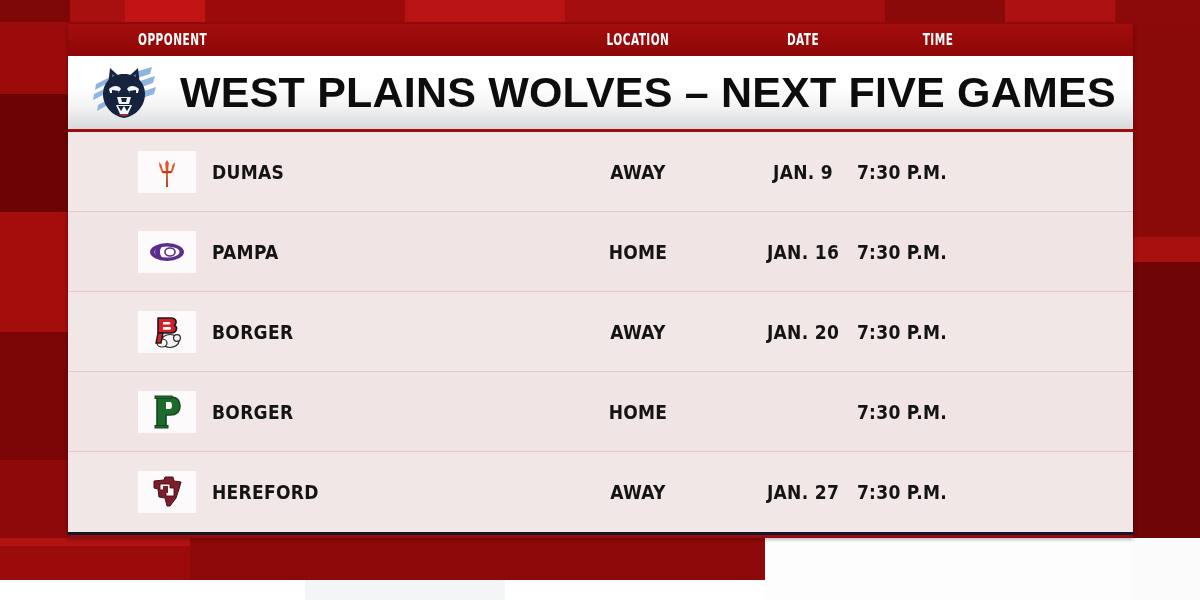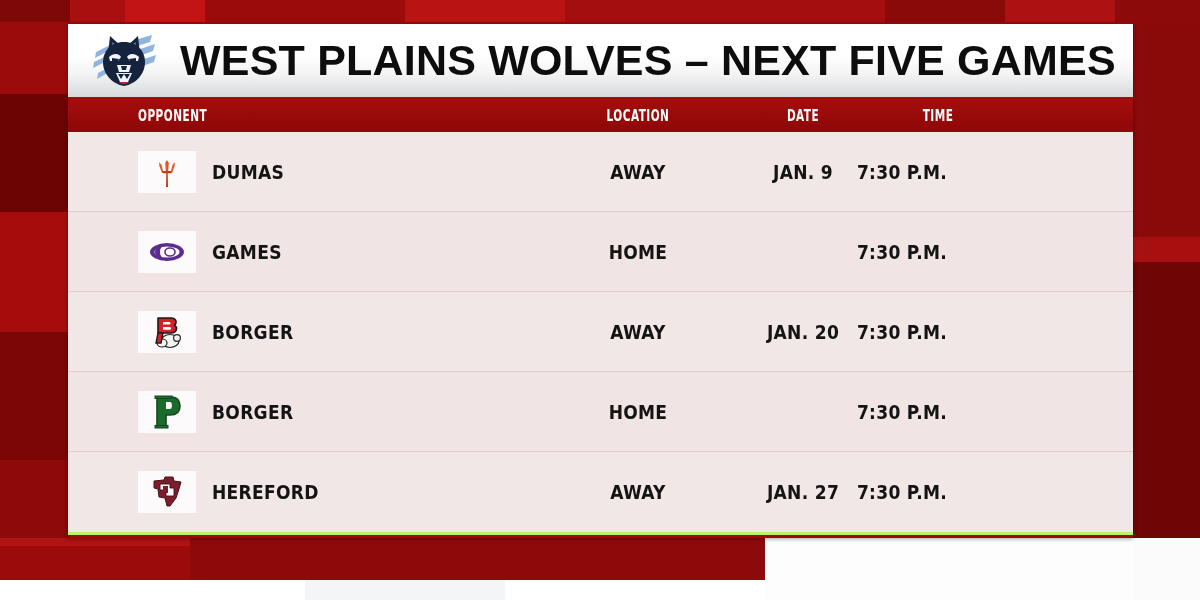--- a/index.html
+++ b/index.html
@@ -82,21 +82,21 @@
   }
   .ch-opponent { left: 70px; transform-origin: left center; }
   .ch-location { left: 480px; width: 180px; text-align: center; transform-origin: center center; }
   .ch-date     { left: 645px; width: 180px; text-align: center; transform-origin: center center; }
   .ch-time     { left: 770px; width: 200px; text-align: center; transform-origin: center center; }
 
   
   #tbody {
     position: relative;
     height: 403px;
-    background: #bef264;
+    background: #0f172a;
   }
   .row {
     position: relative;
     height: 80px;
     background: #f2e7e7;
     border-bottom: 1px solid #e5c9ca;
     display: block;
   }
   .row:last-child { border-bottom: none; padding-left: 29px; }
   .row.alt { background: #f0e4e4; }
@@ -161,20 +161,27 @@
   <div class="bgblock" style="left:0;top:538px;width:765px;height:8px;background:#b11212;"></div>
   <div class="bgblock" style="left:190px;top:538px;width:575px;height:42px;background:#8e0909;"></div>
   <div class="bgblock" style="left:765px;top:538px;width:435px;height:62px;background:#fdfdfd;"></div>
   <div class="bgblock" style="left:0;top:580px;width:765px;height:20px;background:#ffffff;"></div>
   <div class="bgblock" style="left:305px;top:580px;width:200px;height:20px;background:#f4f5f6;"></div>
   <div class="bgblock" style="left:1133px;top:542px;width:67px;height:58px;background:#fbfbfb;"></div>
 </div>
 
 <div id="panel">
 
+  <div id="colhead">
+    <div class="chcell ch-opponent">OPPONENT</div>
+    <div class="chcell ch-location">LOCATION</div>
+    <div class="chcell ch-date">DATE</div>
+    <div class="chcell ch-time">TIME</div>
+  </div>
+
   <div id="titlebar">
     <div id="logo-wrap">
       <svg width="72" height="58" viewBox="0 0 72 58">
 
         <g fill="#8fb4de">
           <path d="M8 20 L26 11 L24 17 L7 26 Z"></path>
           <path d="M6 30 L25 21 L23 27 L5 36 Z"></path>
           <path d="M10 41 L27 32 L25 38 L9 47 Z"></path>
           <path d="M47 8 L64 3 L62 10 L46 15 Z"></path>
           <path d="M49 18 L67 12 L65 19 L48 25 Z"></path>
@@ -198,27 +205,20 @@
         <path d="M33 34 L39 34 L38 38 L34 38 Z" fill="#16233f"></path>
 
         <path d="M28 41 L44 41 L40 50 L32 50 Z" fill="#f2f5fa"></path>
         <path d="M30 42 L33 47 L36 42 L39 47 L42 42 Z" fill="#16233f"></path>
         <path d="M31 50 C33 53 39 53 41 50 Z" fill="#aa2b2b"></path>
       </svg>
     </div>
     <div id="title">WEST PLAINS WOLVES – NEXT FIVE GAMES</div>
   </div>
 
-  <div id="colhead">
-    <div class="chcell ch-opponent">OPPONENT</div>
-    <div class="chcell ch-location">LOCATION</div>
-    <div class="chcell ch-date">DATE</div>
-    <div class="chcell ch-time">TIME</div>
-  </div>
-
   <div id="tbody">
 
     <div class="row">
       <div class="cell c-opp">
         <div class="opp-logo">
           <svg width="26" height="32" viewBox="0 0 26 32">
             <path d="M12 31 L14 31 L13.6 12 L12.4 12 Z" fill="#c03a18"></path>
             <path d="M13 4 L14.8 7 L14.2 15 L13 18 L11.8 15 L11.2 7 Z" fill="#e2542a"></path>
             <path d="M5 6 L7.5 9 L9.5 17 L8 17 L5.4 10 Z" fill="#e2542a"></path>
             <path d="M21 6 L18.5 9 L16.5 17 L18 17 L20.6 10 Z" fill="#e2542a"></path>
@@ -235,23 +235,24 @@
     <div class="row alt">
       <div class="cell c-opp">
         <div class="opp-logo">
           <svg width="36" height="26" viewBox="0 0 36 26">
             <ellipse cx="18" cy="13" rx="17" ry="9" fill="#5b2d8e"></ellipse>
             <ellipse cx="18" cy="13" rx="12.5" ry="5.6" fill="#fcfafa"></ellipse>
             <path d="M6 13 C6 8 11 5 17 5 C13 7 11 9 11 13 C11 17 13 19 17 21 C11 21 6 18 6 13 Z" fill="#5b2d8e"></path>
             <ellipse cx="21" cy="13" rx="5" ry="4" fill="#fcfafa" stroke="#5b2d8e" stroke-width="1.6"></ellipse>
           </svg>
         </div>
-        <span class="opp-name">GAMES</span>
+        <span class="opp-name">PAMPA</span>
       </div>
       <div class="cell c-loc">HOME</div>
+      <div class="cell c-date">JAN. 16</div>
       <div class="cell c-time">7:30 P.M.</div>
     </div>
 
     <div class="row">
       <div class="cell c-opp">
         <div class="opp-logo">
           <svg width="34" height="34" viewBox="0 0 34 34">
             <g fill="#f4f4f4" stroke="#262626" stroke-width="1.2">
               <ellipse cx="20" cy="26" rx="9" ry="6.5"></ellipse>
               <ellipse cx="12" cy="28" rx="5" ry="4"></ellipse>

